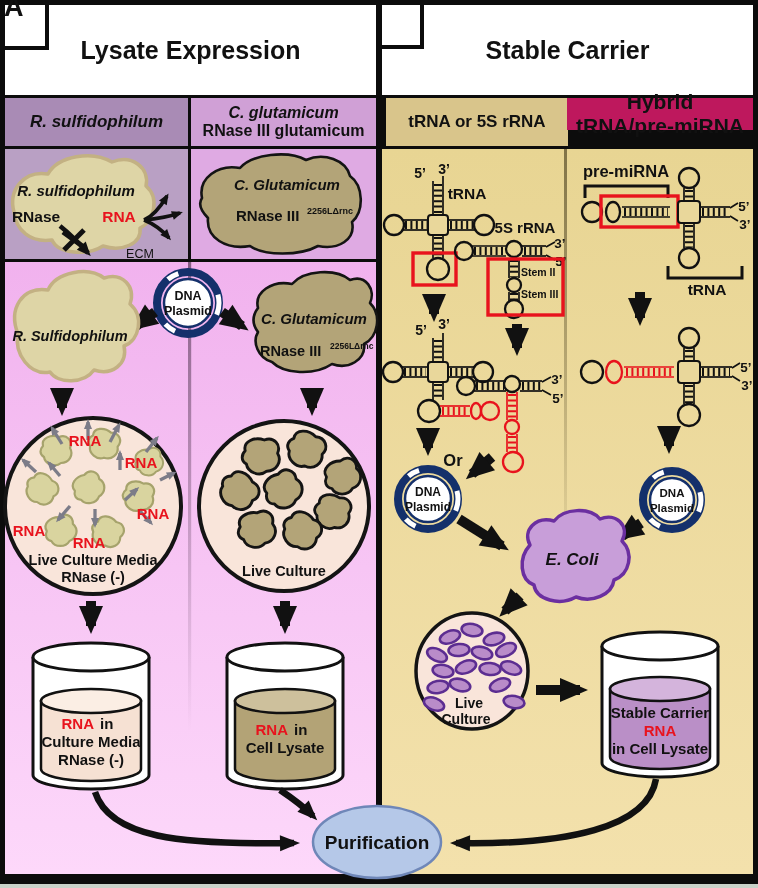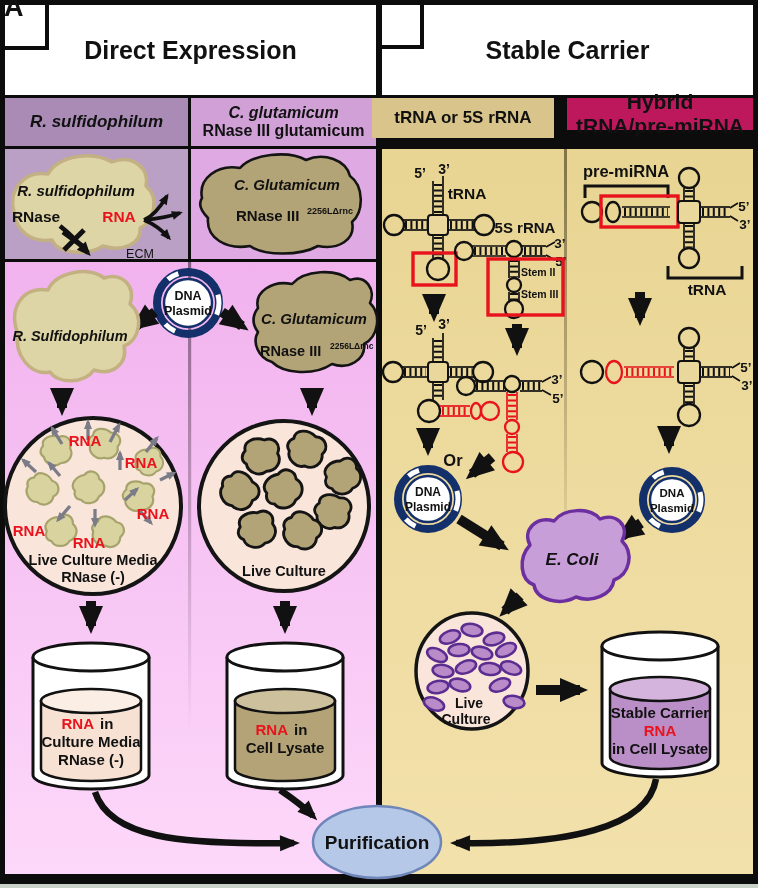--- a/index.html
+++ b/index.html
@@ -44,40 +44,40 @@
   <div class="abs panel-white" style="left:5px;top:5px;width:371px;height:90px;"></div>
   <div class="abs panel-white" style="left:382px;top:5px;width:371px;height:90px;"></div>
 
   <div class="abs flex-c subhdr it" style="left:5px;top:98px;width:183px;height:48px;background:#a98bb5;">
     <span>R. sulfidophilum</span>
   </div>
   <div class="abs flex-c col subhdr" style="left:191px;top:98px;width:185px;height:48px;background:#d0a0d6;font-size:16px;">
     <span class="it">C. glutamicum</span>
     <span>RNase III glutamicum</span>
   </div>
-  <div class="abs flex-c subhdr" style="left:372px;top:98px;width:182px;height:40px;background:#d9c58b;">
+  <div class="abs flex-c subhdr" style="left:386px;top:98px;width:182px;height:48px;background:#d9c58b;">
     <span>tRNA or 5S rRNA</span>
   </div>
   <div class="abs flex-c col subhdr" style="left:567px;top:98px;width:186px;height:32px;background:#be185d;font-size:21px;">
     <span>Hybrid</span>
     <span>tRNA/pre-miRNA</span>
   </div>
 
   <div class="abs" style="left:5px;top:149px;width:183px;height:110px;background:#b9a0c4;"></div>
   <div class="abs" style="left:191px;top:149px;width:185px;height:110px;background:#dfaae3;"></div>
   <div class="abs" style="left:5px;top:262px;width:371px;height:612px;background:linear-gradient(#f1b2ee,#fdd8fa);"></div>
   <div class="abs" style="left:382px;top:149px;width:371px;height:725px;background:linear-gradient(#e8d593,#f3e1ac);"></div>
   <div class="abs" style="left:0;top:884px;width:758px;height:4px;background:#c9d2c9;"></div>
 
   <div class="abs" style="left:5px;top:5px;width:44px;height:45px;background:#fff;border-right:4px solid #0c0c0c;border-bottom:4px solid #0c0c0c;box-sizing:border-box;"></div>
   <div class="abs" style="left:382px;top:5px;width:42px;height:44px;background:#fff;border-right:4px solid #0c0c0c;border-bottom:4px solid #0c0c0c;box-sizing:border-box;"></div>
   <div class="abs" style="left:4px;top:-8px;font-size:27px;font-weight:bold;">A</div>
 
   <div class="abs flex-c hdr-title" style="left:5px;top:5px;width:371px;height:90px;">
-    <span>Direct Expression</span>
+    <span>Lysate Expression</span>
   </div>
   <div class="abs flex-c hdr-title" style="left:382px;top:5px;width:371px;height:90px;">
     <span>Stable Carrier</span>
   </div>
 
   <svg width="758" height="888" viewBox="0 0 758 888">
     <defs>
       <marker id="hb" markerUnits="userSpaceOnUse" markerWidth="30" markerHeight="26" refX="21" refY="13" orient="auto">
           <path d="M1,1 L29,13 L1,25 Z" fill="#111"></path>
         </marker>

